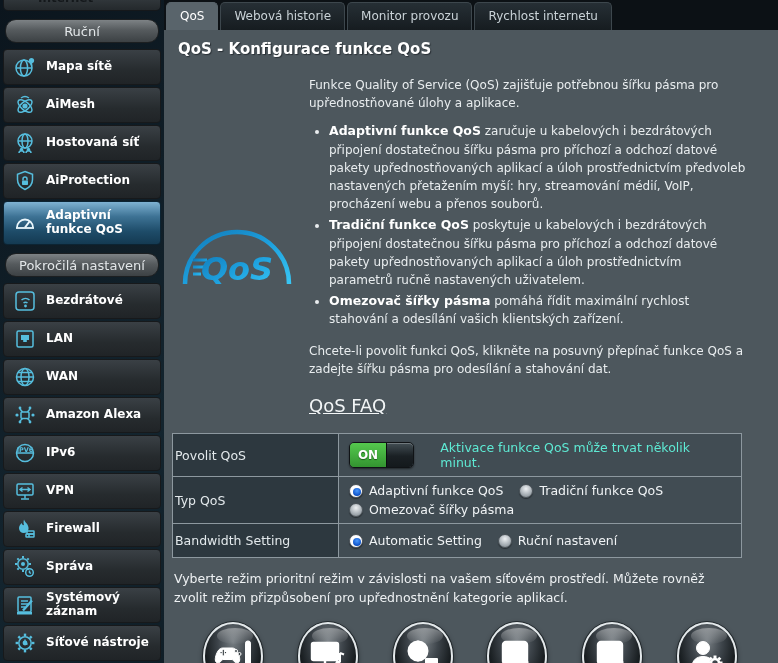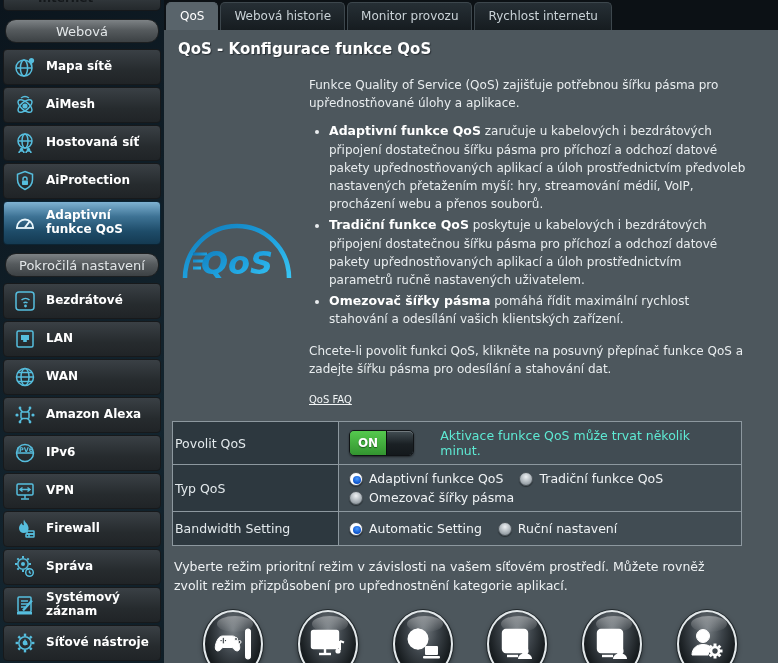--- a/index.html
+++ b/index.html
@@ -49,21 +49,21 @@
   .panel { flex:1; background:#4d575d; overflow:hidden; }
   .page-title { padding:10px 14px 6px 14px; font-size:15px; font-weight:bold; color:#ffffff; text-shadow:1px 1px 1px #2a3136; }
   
   .hero { display:flex; padding:4px 0 0 0; }
   .logo-col { flex:0 0 145px; display:flex; align-items:center; justify-content:center; }
   .desc-col { flex:1; padding:8px 30px 0 0; font-size:12px; line-height:1.5; color:#e9edef; }
   .desc-col ul { margin:10px 0 0 20px; }
   .desc-col li { margin-bottom:3px; }
   .lead { font-weight:bold; color:#ffffff; font-size:12.5px; }
   .enable-hint { margin-top:14px; }
-  .faq-link { display:inline-block; margin:14px 0 4px 0; color:#f2f5f6; text-decoration:underline; font-size:10px; cursor:pointer; }
+  .faq-link { display:inline-block; margin:14px 0 4px 0; color:#f2f5f6; text-decoration:underline; font-size:18px; cursor:pointer; }
   
   .settings-table { border-collapse:collapse; margin:10px 8px 0 8px; width:570px; }
   .settings-table td { border:1px solid #8d989f; font-size:12.5px; vertical-align:middle; }
   td.th-cell { width:166px; background:#2d383f; color:#e3e9ec; padding:9px 2px; }
   td.val-cell { background:#414c53; padding:6px 10px; }
   .enable-flex { display:flex; align-items:center; gap:26px; }
   .toggle { width:66px; height:26px; border-radius:5px; display:flex; overflow:hidden; border:1px solid #101316; box-shadow:0 1px 2px rgba(0,0,0,.5); cursor:pointer; }
   .toggle-on { flex:0 0 36px; background:linear-gradient(#55c94e,#339430); color:#fff; font-size:12px; font-weight:bold; display:flex; align-items:center; justify-content:center; text-shadow:0 1px 1px #1d5a1b; }
   .toggle-knob { flex:1; background:linear-gradient(#434e54,#1a2024 55%,#14191c); border-left:1px solid #0a0d0f; border-radius:0 4px 4px 0; box-shadow:inset 0 1px 0 rgba(255,255,255,.25); }
   .warn-note { color:#5eead4; font-size:12.5px; }
@@ -89,21 +89,21 @@
 </style>
 </head>
 <body>
 
 <div class="sidebar">
   <div class="partial-item">
     <span class="plabel">Internet</span>
   </div>
 
   <div class="section-header">
-    <span>Webová</span>
+    <span>Ruční</span>
   </div>
 
   <div class="side-item">
     <span class="side-icon">
       <svg width="24" height="24" viewBox="0 0 24 24">
           <circle cx="11" cy="13" r="8"></circle>
           <ellipse cx="11" cy="13" rx="3.6" ry="8"></ellipse>
           <line x1="3" y1="13" x2="19" y2="13"></line>
           <circle cx="18.5" cy="5.5" r="2.6" fill="#56bede" stroke="none"></circle>
           <line x1="18.5" y1="8" x2="18.5" y2="10.5"></line>

